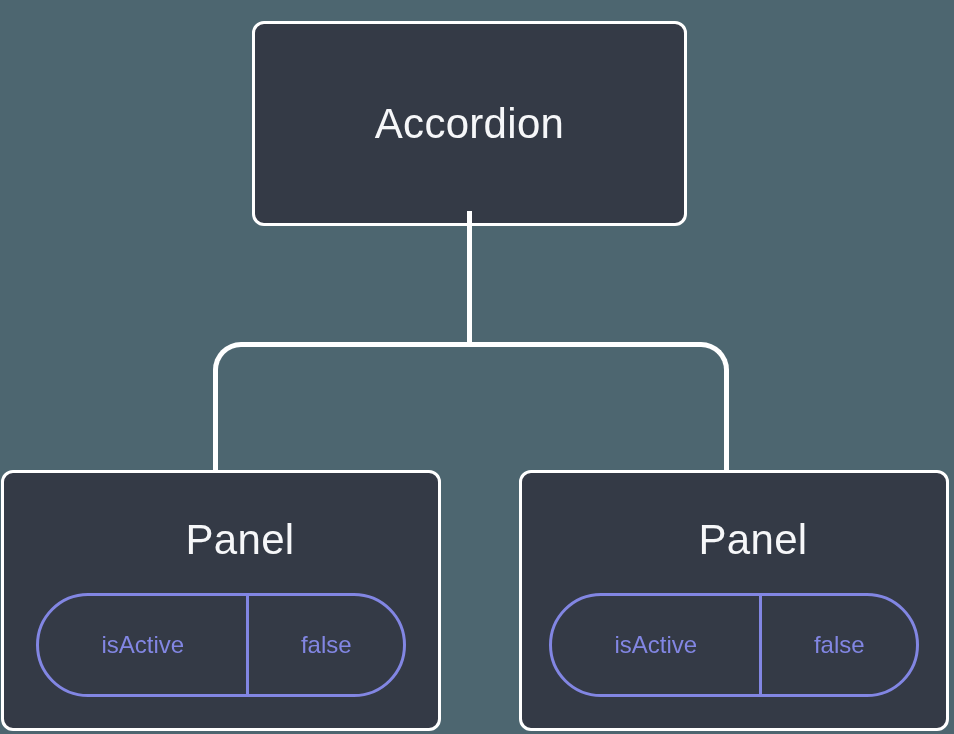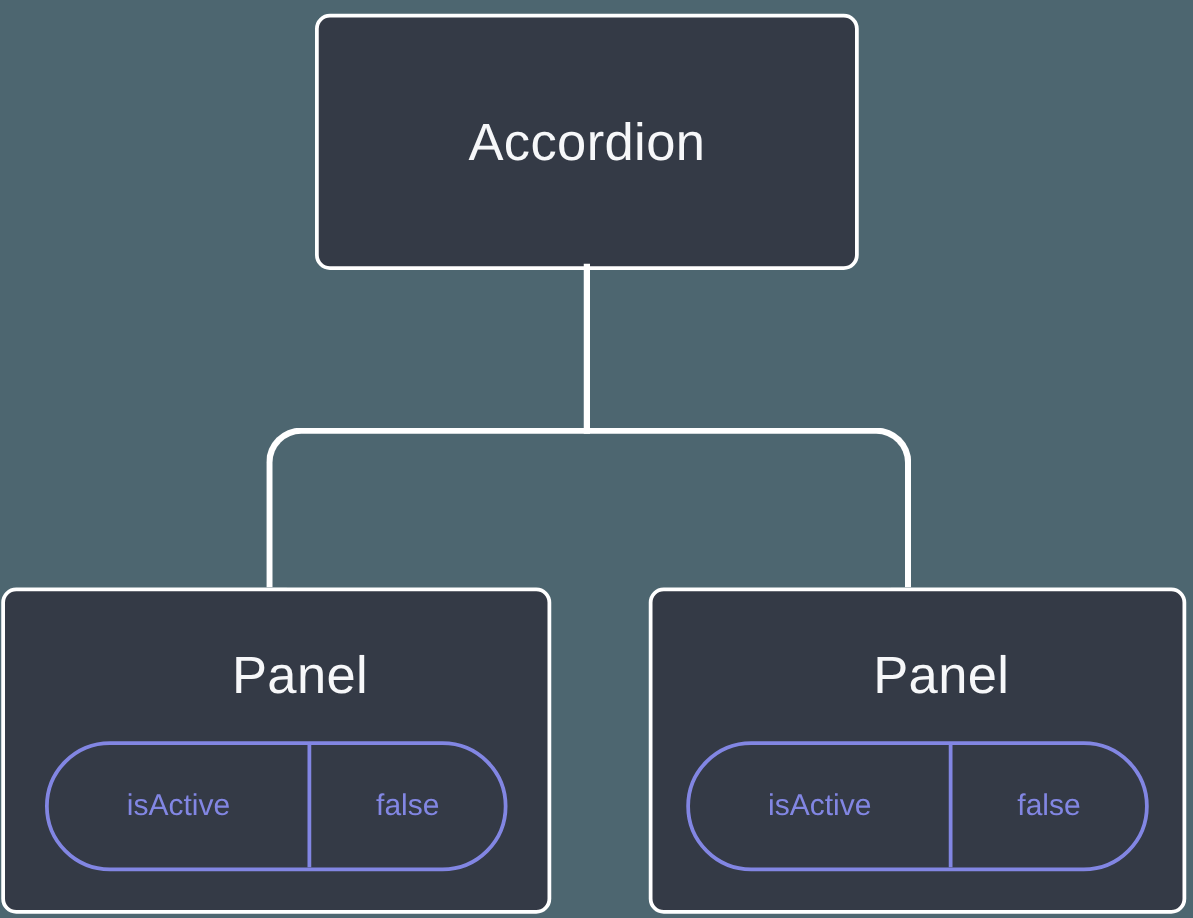--- a/index.html
+++ b/index.html
@@ -32,21 +32,21 @@
   .node-label {
     color: var(--text, #F6F7F9);
     font-size: 42px;
     font-weight: 500;
     letter-spacing: 0.3px;
     line-height: 1;
     white-space: nowrap;
   }
   .accordion {
     left: 252px;
-    top: 11px;
+    top: 21px;
     width: 435px;
     height: 205px;
   }
   
   .stem {
     position: absolute;
     left: 467px;
     top: 211px;
     width: 5px;
     height: 136px;

